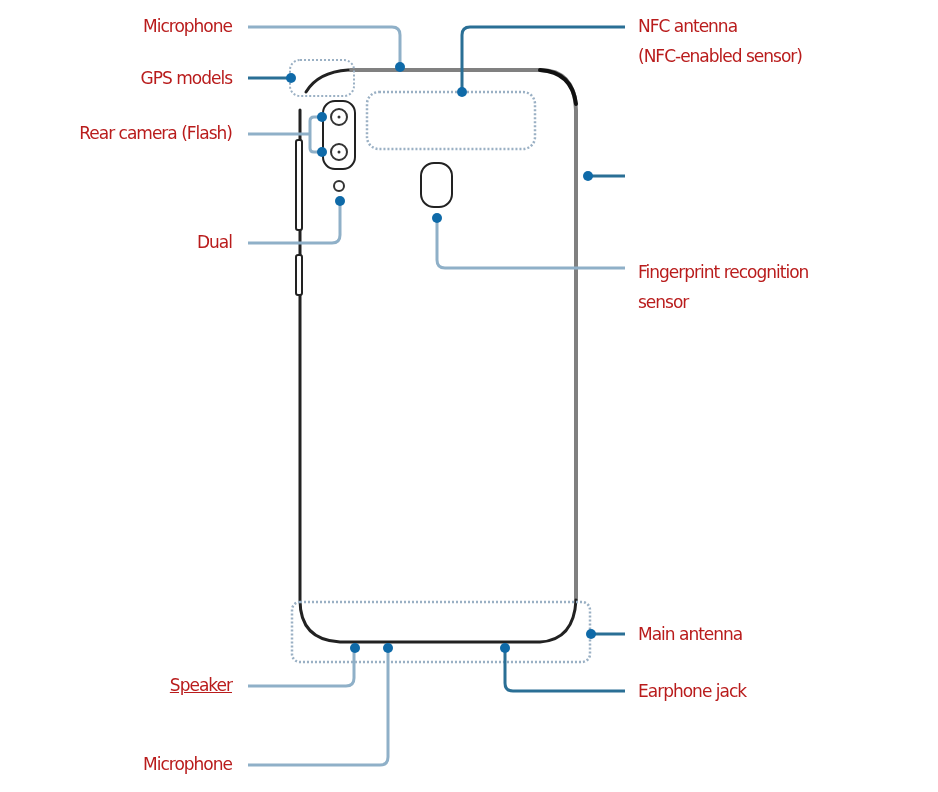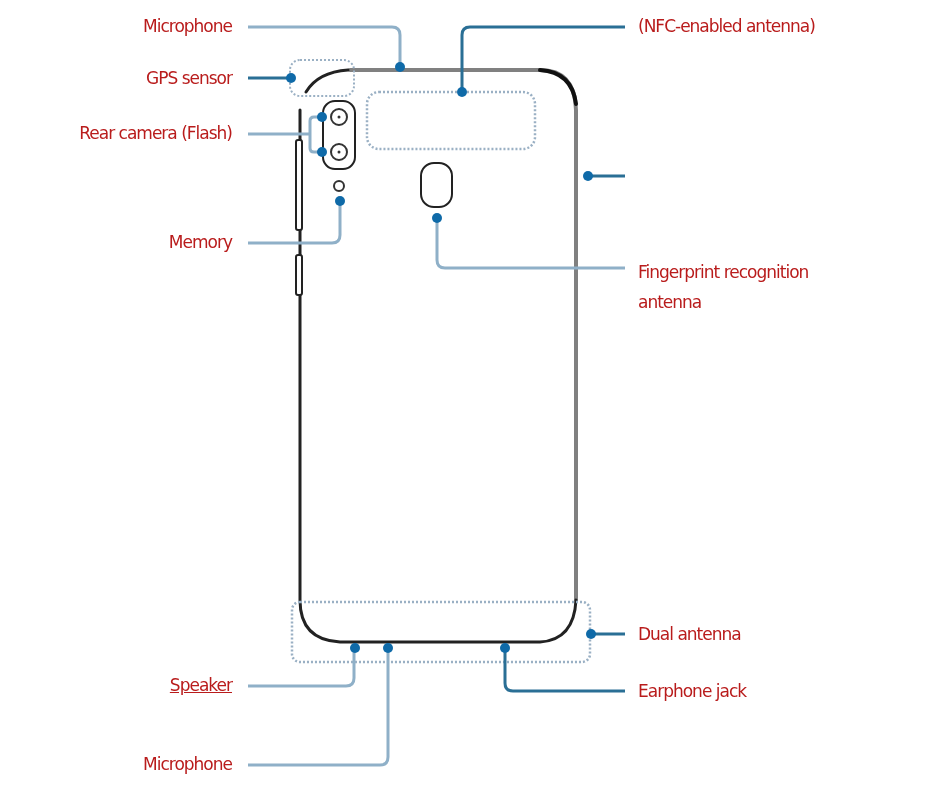--- a/index.html
+++ b/index.html
@@ -72,29 +72,30 @@
     <circle cx="588" cy="176" r="5"></circle>
     <circle cx="437" cy="218" r="5"></circle>
     <circle cx="591" cy="634" r="5"></circle>
     <circle cx="355" cy="648" r="5"></circle>
     <circle cx="388" cy="648" r="5"></circle>
     <circle cx="505" cy="648" r="5"></circle>
   </g>
 </svg>
 
 <div class="lbl right" style="right:706px; top:11px;">Microphone</div>
-<div class="lbl right" style="right:706px; top:63px;">GPS sensor</div>
+<div class="lbl right" style="right:706px; top:63px;">GPS models</div>
 <div class="lbl right" style="right:706px; top:118px;">Rear camera (Flash)</div>
-<div class="lbl right" style="right:706px; top:227px;">Memory</div>
+<div class="lbl right" style="right:706px; top:227px;">Dual</div>
 <div class="lbl right" style="right:706px; top:670px;text-decoration:underline;">Speaker</div>
 <div class="lbl right" style="right:706px; top:749px;">Microphone</div>
 
 <div class="lbl left" style="left:638px; top:11px;">
-  <div>(NFC-enabled antenna)</div>
+  <div>NFC antenna</div>
+  <div>(NFC-enabled sensor)</div>
 </div>
 <div class="lbl left" style="left:638px; top:162px;">
 </div>
 <div class="lbl left" style="left:638px; top:257px;">
   <div>Fingerprint recognition</div>
-  <div>antenna</div>
+  <div>sensor</div>
 </div>
-<div class="lbl left" style="left:638px; top:619px;">Dual antenna</div>
+<div class="lbl left" style="left:638px; top:619px;">Main antenna</div>
 <div class="lbl left" style="left:638px; top:676px;text-align:center;">Earphone jack</div>
 
 </body></html>

